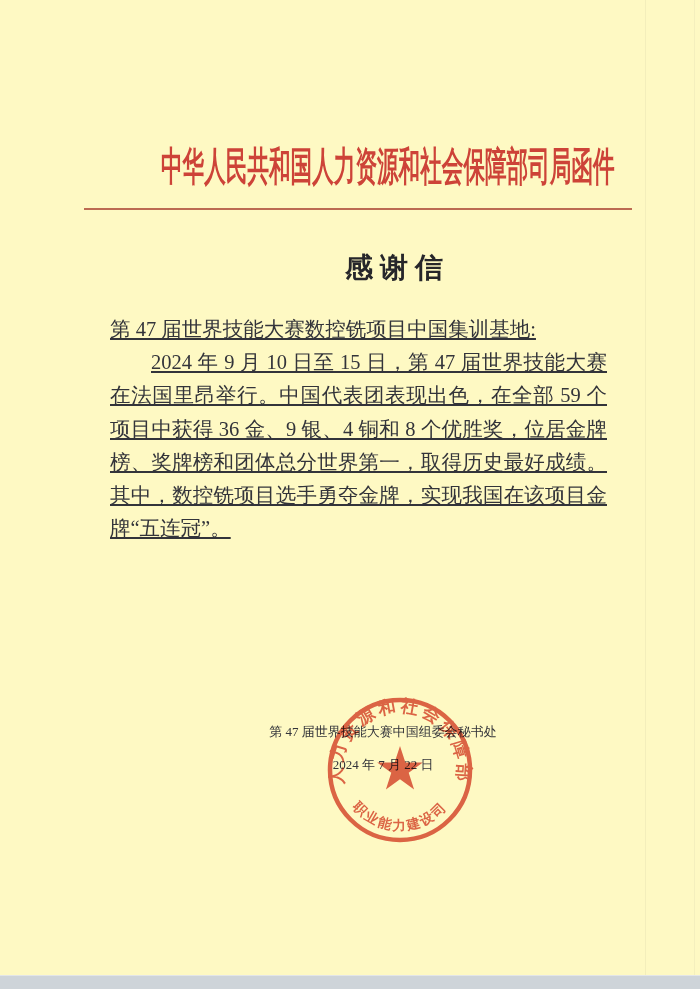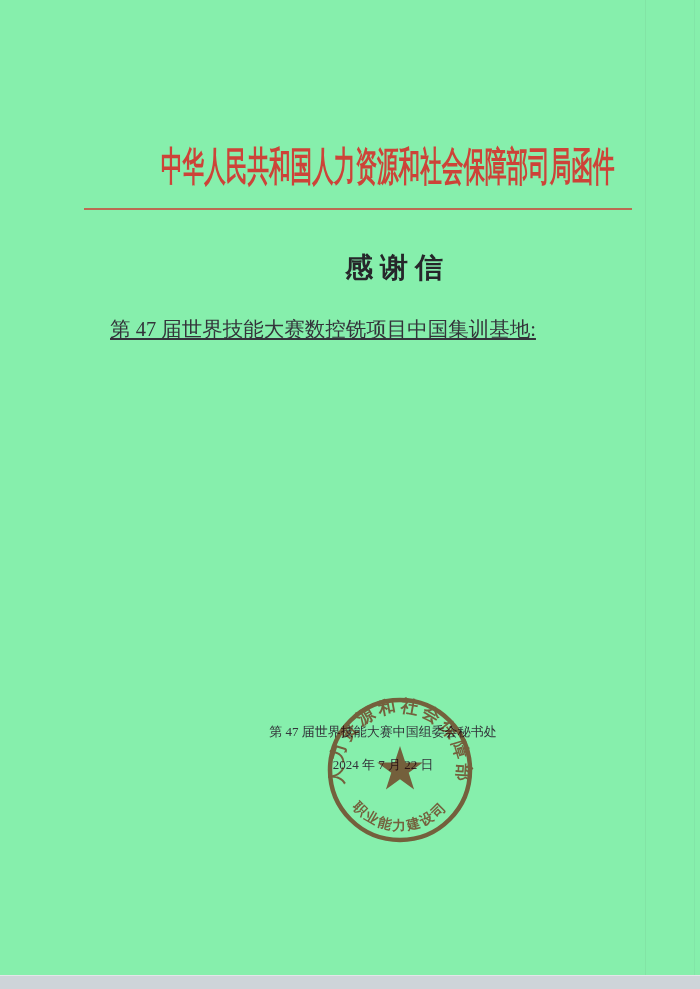--- a/index.html
+++ b/index.html
@@ -3,21 +3,21 @@
 <meta charset="utf-8">
 <style>
   html,body{margin:0;padding:0;}
   body{
     width:700px;height:989px;position:relative;overflow:hidden;
     background:#ffffff;
     font-family:"Liberation Serif","DejaVu Serif",serif;
   }
   .paper{
     position:absolute;left:0;top:0;width:700px;height:989px;
-    background:#86efac;
+    background:#fef9c3;
   }
   
   .crease-v{
     position:absolute;top:0;bottom:13px;width:1px;
     background:rgba(60,60,70,0.06);
   }
   .crease-v.c1{left:645px;}
   .crease-v.c2{left:694px;background:rgba(60,60,70,0.05);}
   .bottom-band{
     position:absolute;left:0;right:0;bottom:0;height:13px;
@@ -72,20 +72,21 @@
 <div class="paper">
 
   <div class="letterhead">中华人民共和国人力资源和社会保障部司局函件</div>
 
   <div class="rule"></div>
 
   <h1 class="title">感谢信</h1>
 
   <div class="body-text">
     <p class="salutation">第 47 届世界技能大赛数控铣项目中国集训基地:</p>
+    <p class="para">2024 年 9 月 10 日至 15 日，第 47 届世界技能大赛在法国里昂举行。中国代表团表现出色，在全部 59 个项目中获得 36 金、9 银、4 铜和 8 个优胜奖，位居金牌榜、奖牌榜和团体总分世界第一，取得历史最好成绩。其中，数控铣项目选手勇夺金牌，实现我国在该项目金牌“五连冠”。</p>
   </div>
 
   <div class="signature">
     <div class="sig-line">第 47 届世界技能大赛中国组委会秘书处</div>
     <div class="sig-line">2024 年 7 月 22 日</div>
   </div>
 
   <svg class="seal" viewBox="-80 -80 160 160" xmlns="http://www.w3.org/2000/svg">
     <circle r="70" fill="none" stroke="#d23b2a" stroke-width="4.5"></circle>
     <path id="sealTopArc" d="M -54.5,19.8 A 58,58 0 1 1 54.5,19.8" fill="none"></path>

